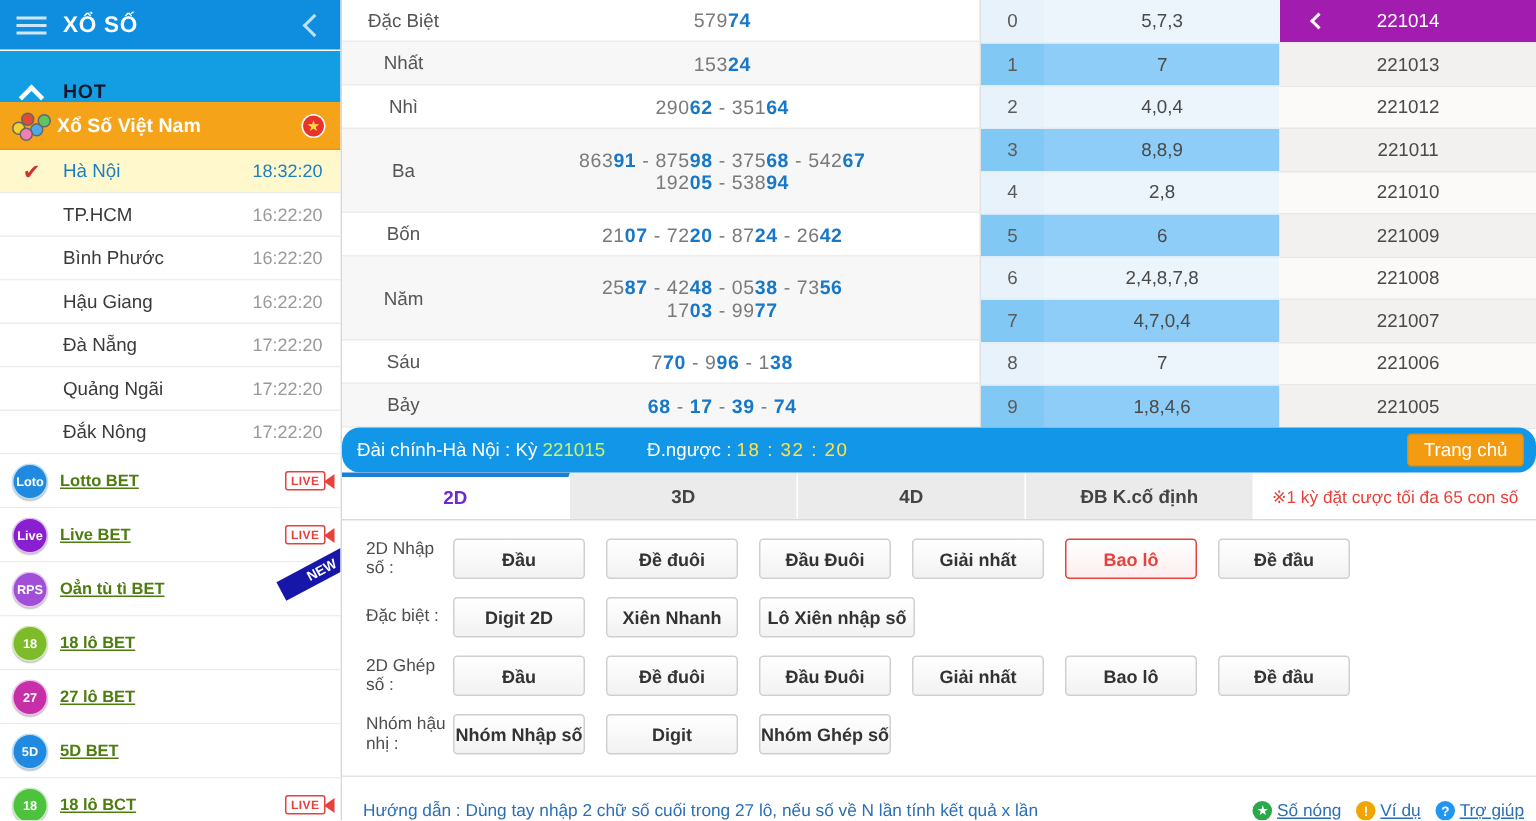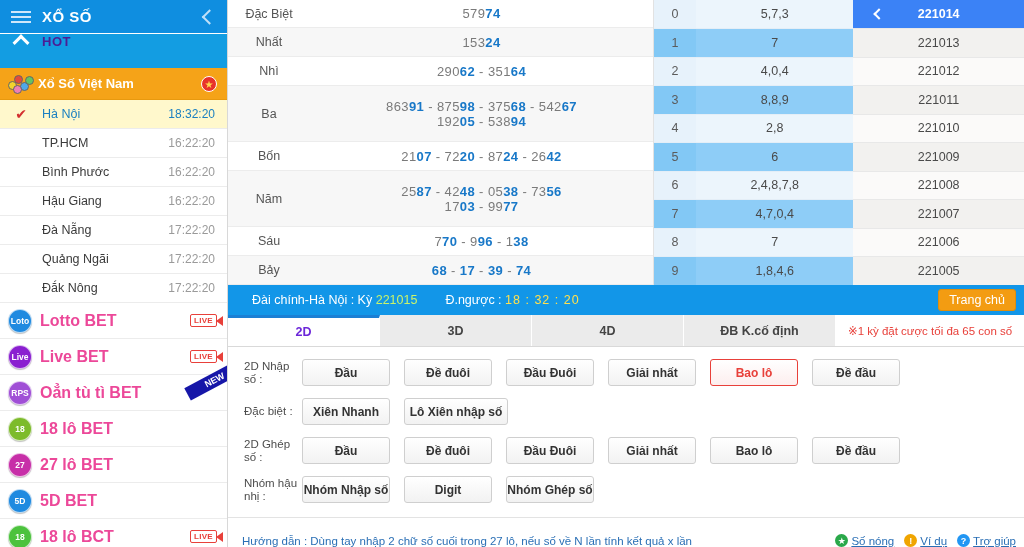--- a/index.html
+++ b/index.html
@@ -30,22 +30,22 @@
   }
   .hamburger { width: 42px; display:flex; flex-direction:column; align-items:center; justify-content:center; gap:3px; }
   .hamburger i { display:block; width:20px; height:2px; background:#cfe7fa; }
   .sb-title { font-size: 15px; font-weight: bold; letter-spacing: .5px; }
   .chev-left {
     position:absolute; right: 12px; top:50%; transform: translateY(-50%);
     width: 11px; height: 11px; border-left: 2px solid #bfe0f8; border-bottom: 2px solid #bfe0f8;
     transform: translateY(-50%) rotate(45deg);
   }
   .sb-hot {
-    height: 34px; background: #139de2; color:#4c1d95;
-    display:flex; align-items:flex-start;
+    height: 34px; background: #139de2; color:#0f172a;
+    display:flex; align-items:flex-end;
   }
   .sb-hot .caret-up {
     width: 42px; display:flex; align-items:center; justify-content:center;
   }
   .caret-up-g { width:12px; height:12px; border-top:3px solid #fff; border-left:3px solid #fff; transform: rotate(45deg) translate(2px,2px); }
   .sb-hot .lbl { font-size: 13px; font-weight: bold; letter-spacing:.5px; }
 
   .sb-vn {
     height: 32px; background: #f5a318; color:#fff;
     display:flex; align-items:center; padding: 0 10px 0 8px;
@@ -85,21 +85,21 @@
     position: relative;
   }
   .bet-ico {
     width: 24px; height: 24px; border-radius: 50%;
     flex: 0 0 24px; margin-right: 8px;
     color: #fff; font-size: 8.5px; font-weight: bold;
     display:flex; align-items:center; justify-content:center;
     border: 1px solid rgba(255,255,255,.7);
     box-shadow: 0 1px 1px rgba(0,0,0,.25);
   }
-  .sb-bet .nm2 { font-weight: bold; font-size: 16px; color:#ec4899; }
+  .sb-bet .nm2 { font-weight: bold; font-size: 11px; color:#4d7c0f;text-decoration:underline; }
   .live-badge {
     margin-left:auto; position:relative;
     border:1px solid #e8403a; color:#e8403a;
     font-size:8px; font-weight:bold; padding:1px 3px;
     border-radius:2px; letter-spacing:.3px; background:#fff;
   }
   .live-badge:after{
     content:""; position:absolute; right:-7px; top:1px;
     border-top:5px solid transparent; border-bottom:5px solid transparent;
     border-right:7px solid #e8403a;
@@ -134,32 +134,32 @@
   .dig-tbl td.k { width:42px; color:#5b5b5b; }
   .dig-tbl tr.odd td.k { background:#82c8f5; }
   .dig-tbl tr.odd td.v { background:#8ecdf7; }
   .dig-tbl tr.even td.k { background:#e7f2fb; }
   .dig-tbl tr.even td.v { background:#ecf5fc; }
 
   .iss-tbl { width: 171px; border-collapse: collapse; table-layout:fixed; }
   .iss-tbl td { height:28.5px; font-size:12.5px; text-align:center; border-bottom:1px solid #e8e8e8; color:#4a4a4a; }
   .iss-tbl tr.odd td { background:#f2f1ef; }
   .iss-tbl tr.even td { background:#fbfaf9; }
-  .iss-tbl tr.sel td { background:#3b82f6; color:#fff; font-weight:bold; position:relative;margin-left:20px; }
+  .iss-tbl tr.sel td { background:#a21caf; color:#fff; font-weight:normal; position:relative;margin-left:20px; }
   .iss-tbl tr.sel td .ch {
     position:absolute; left:22px; top:50%; margin-top:-4px;
     width:8px;height:8px; border-left:2px solid #fff; border-bottom:2px solid #fff;
     transform: rotate(45deg);
   }
 
   
   .statusbar {
     height: 30px; background:#1296e8; color:#fff;
-    display:flex; align-items:center; padding:0 8px 0 24px;
-    font-size:12.5px; position:relative;
+    display:flex; align-items:center; padding:0 8px 0 10px;
+    font-size:12.5px; position:relative;border-radius:12px;
   }
   .statusbar .kg { color:#c9f36a; }
   .statusbar .sep { display:inline-block; width:28px; }
   .statusbar .cd { color:#ffe04d; letter-spacing:1px; }
   .home-btn {
     margin-left:auto; background:#f39c12; color:#fff;
     border:1px solid #e08e0b; border-radius:3px;
     font-size:12.5px; padding:3px 10px; cursor:pointer;
   }
 
@@ -465,20 +465,21 @@
             <div class="betlab">2D Nhập số :</div>
             <div class="betbtn">Đầu</div>
             <div class="betbtn">Đề đuôi</div>
             <div class="betbtn">Đầu Đuôi</div>
             <div class="betbtn">Giải nhất</div>
             <div class="betbtn sel">Bao lô</div>
             <div class="betbtn">Đề đầu</div>
           </div>
           <div class="betrow">
             <div class="betlab">Đặc biệt :</div>
+            <div class="betbtn">Digit 2D</div>
             <div class="betbtn">Xiên Nhanh</div>
             <div class="betbtn wide">Lô Xiên nhập số</div>
           </div>
           <div class="betrow">
             <div class="betlab">2D Ghép số :</div>
             <div class="betbtn">Đầu</div>
             <div class="betbtn">Đề đuôi</div>
             <div class="betbtn">Đầu Đuôi</div>
             <div class="betbtn">Giải nhất</div>
             <div class="betbtn">Bao lô</div>

